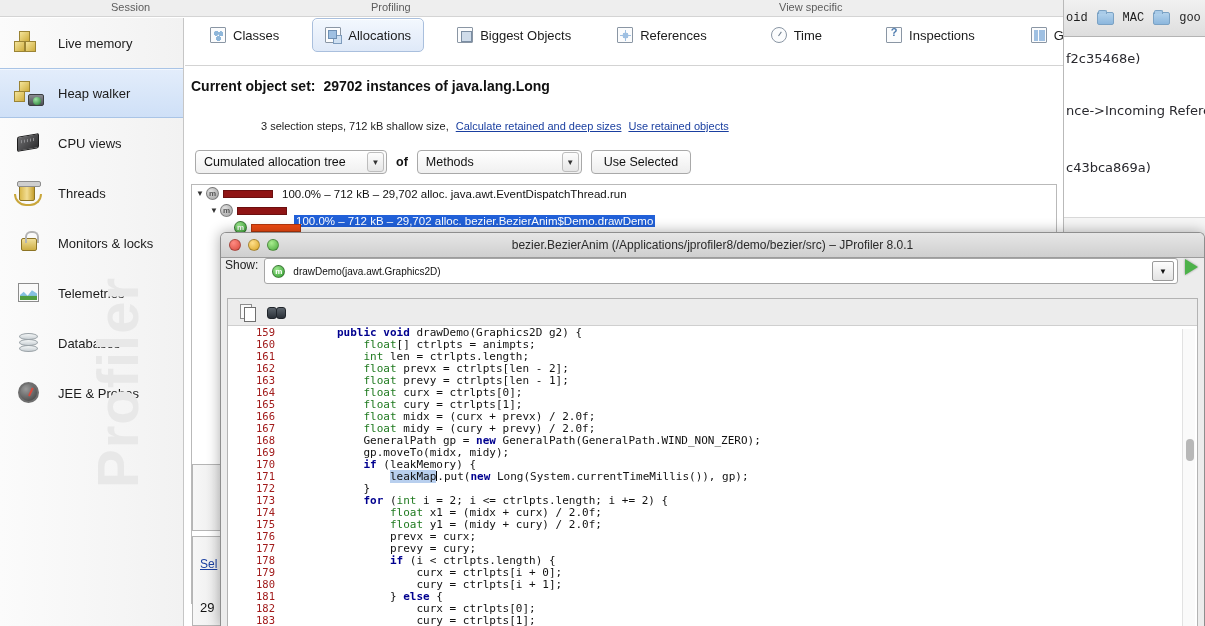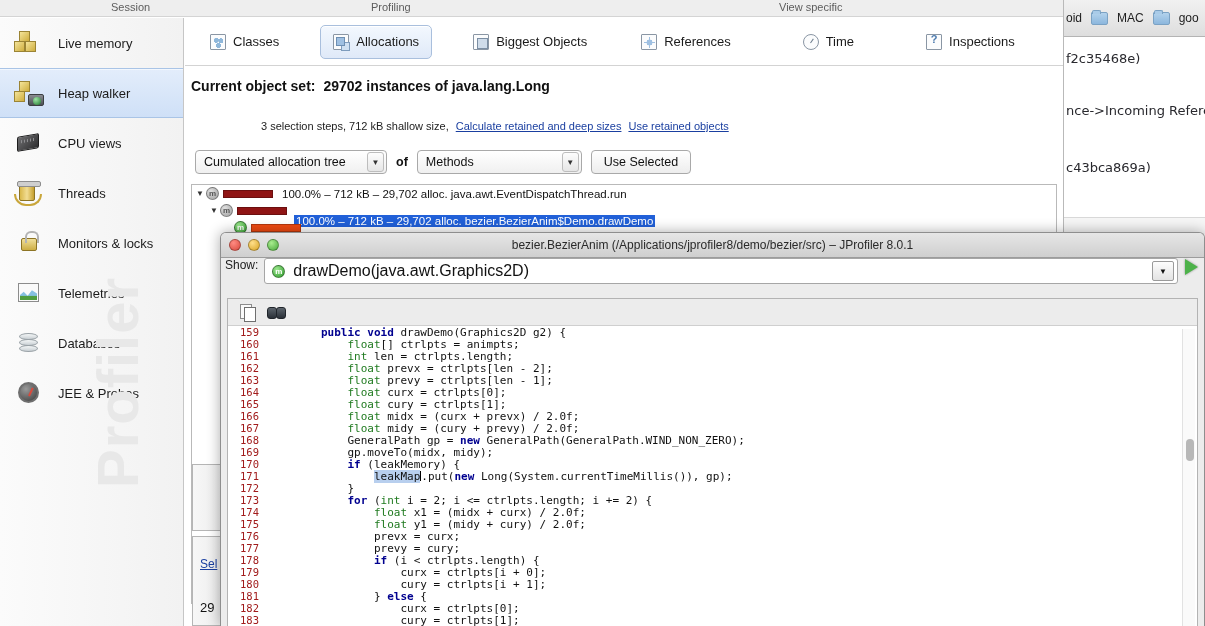--- a/index.html
+++ b/index.html
@@ -15,21 +15,21 @@
   
   .bg-window {
     position: absolute; left: 1063px; top: 0px; width: 142px; height: 240px;
     background: #ffffff; border-left: 1px solid #b9b9b9;
   }
   .bg-window-toolbar {
     position: absolute; left: 0; top: 0; right: 0; height: 37px;
     background: linear-gradient(to bottom,#f1f1f1,#dedede);
     border-bottom: 1px solid #b4b4b4;
     display: flex; align-items: center; gap: 9px; padding-left: 2px;
-    font-size: 12px; color: #1d1d1d;
+    font-size: 12px; color: #1d1d1d; font-family: Liberation Mono, monospace;
   }
   .bg-folder {
     width: 17px; height: 13px; position: relative; flex: 0 0 auto;
     background: linear-gradient(to bottom,#b3d2ec,#8cb7dd);
     border: 1px solid #7ba2c4; border-radius: 1px 2px 2px 2px;
   }
   .bg-folder::before{
     content:""; position:absolute; left:0; top:-3px; width:7px; height:3px;
     background:#a9cbe8; border:1px solid #7ba2c4; border-bottom:none;
     border-radius:2px 2px 0 0;
@@ -116,21 +116,21 @@
     background:#d94a3c;transform:rotate(25deg);transform-origin:bottom center;}
 
   
   .main {
     position: absolute; left: 185px; top: 18px; width: 878px; height: 608px;
     background: #ffffff; overflow: hidden;
   }
   .tabbar {
     position: relative; height: 48px; background: #ffffff;
     border-bottom: 1px solid #d3d3d3;
-    display: flex; align-items: center; gap: 16px;
+    display: flex; gap: 8px;
   }
   .tabbtn {
     display: flex; align-items: center; gap: 7px;
     height: 34px; padding: 0 12px; border-radius: 5px; margin-left: 12px;
     font-size: 13px; color: #1b1b1b; white-space: nowrap; border: 1px solid transparent;
   }
   .tabbtn.active {
     background: linear-gradient(to bottom,#f3f8fe,#dfe9f8);
     border: 1px solid #a9bfdd;
     box-shadow: inset 0 1px 0 #ffffff;
@@ -248,21 +248,21 @@
   .tl.y { background: radial-gradient(circle at 35% 30%,#ffdf8b,#d9a424); }
   .tl.g { background: radial-gradient(circle at 35% 30%,#a9ed8f,#4aa83c); }
   .ttitle { width: 100%; text-align: center; font-size: 12px; color: #2a2a2a; }
 
   .showrow { height: 38px; display: flex; padding: 0 4px 0 4px; gap: 6px; }
   .showlbl { font-size: 12px; color: #1b1b1b; }
   .showfield {
     flex: 1; height: 26px; background: #ffffff; border: 1px solid #a6a6a6; border-radius: 3px;
     display: flex; align-items: center; gap: 6px; padding-left: 7px; position: relative;
   }
-  .showfield .val { font-size: 16px; color: #111; }
+  .showfield .val { font-size: 10px; color: #111; }
   .showbtn {
     position: absolute; right: 3px; top: 2px; width: 22px; height: 20px;
     border: 1px solid #9a9a9a; border-radius: 2px;
     background: linear-gradient(to bottom,#fdfdfd,#e3e3e3);
     display: flex; align-items: center; justify-content: center; font-size: 8px; color: #111;
   }
   .playico {
     width: 16px; height: 18px; flex: 0 0 auto; position: relative;
   }
   .playico::after{
@@ -285,21 +285,21 @@
     background:#fafafa;border:1px solid #8c8c8c;}
   .ic-copy::after{content:"";position:absolute;left:4px;top:3px;width:10px;height:13px;
     background:#ffffff;border:1px solid #6f6f6f;}
   .ic-find { width: 19px; height: 14px; position: relative; }
   .ic-find::before,.ic-find::after{
     content:""; position:absolute; top:2px; width:8px;height:10px;border-radius:3px;
     background:linear-gradient(to bottom,#5c646c,#2a3037); border:1px solid #1f242a;}
   .ic-find::before{left:0;} .ic-find::after{right:0;}
 
   .codearea { position: absolute; left:0; right:0; top:27px; bottom:0; background:#ffffff; }
-  .codeline { display: flex; height: 12px; align-items: center; }
+  .codeline { display: flex; height: 12px; align-items: center; margin-left: 16px; }
   .ln {
     width: 40px; text-align: right; padding-right: 9px; flex: 0 0 auto;
     font-family: "DejaVu Sans Mono", monospace; font-size: 10.5px; color: #a11b1b;
   }
   .code {
     font-family: "DejaVu Sans Mono", monospace; font-size: 11px; color: #111;
     white-space: pre;
   }
   .kw { color: #00008f; font-weight: bold; }
   .ty { color: #1f7a1f; text-align: center; }

